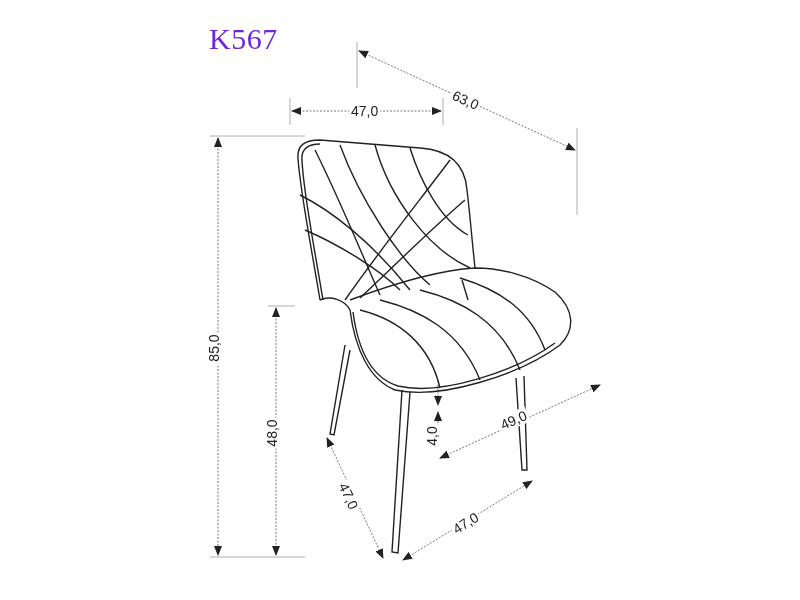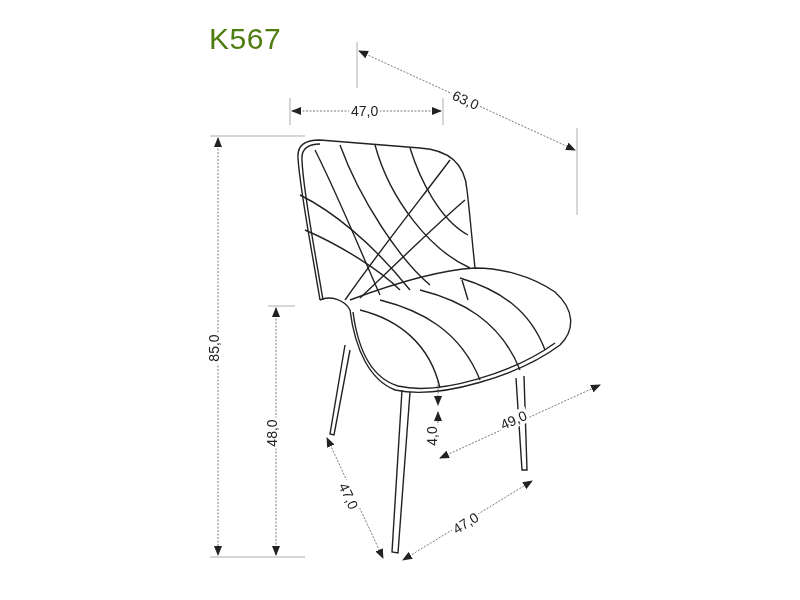--- a/index.html
+++ b/index.html
@@ -1,18 +1,18 @@
 <!DOCTYPE html>
 <html><head>
 <meta charset="utf-8">
 <style>
   html, body { margin:0; padding:0; background:#ffffff; }
   body { width:800px; height:600px; position:relative; overflow:hidden; font-family:"Liberation Sans", sans-serif; }
   #diagram { position:absolute; left:0; top:0; }
-  .title { position:absolute; left:209px; top:22px; font-size:30px; color:#4d7c0f; letter-spacing:0.5px; }
+  .title { position:absolute; left:209px; top:22px; font-size:30px; color:#6d28d9; letter-spacing:0.5px;font-family:Liberation Serif, serif; }
   .dim { position:absolute; font-size:14px; color:#222; white-space:nowrap; background:#fff; padding:0 2px; }
 </style>
 </head>
 <body>
 
 <div class="title">K567</div>
 
 <svg id="diagram" width="800" height="600" viewBox="0 0 800 600">
   <defs>
     <marker id="ah" markerWidth="10" markerHeight="8" refX="9" refY="4" orient="auto-start-reverse" markerUnits="userSpaceOnUse">

